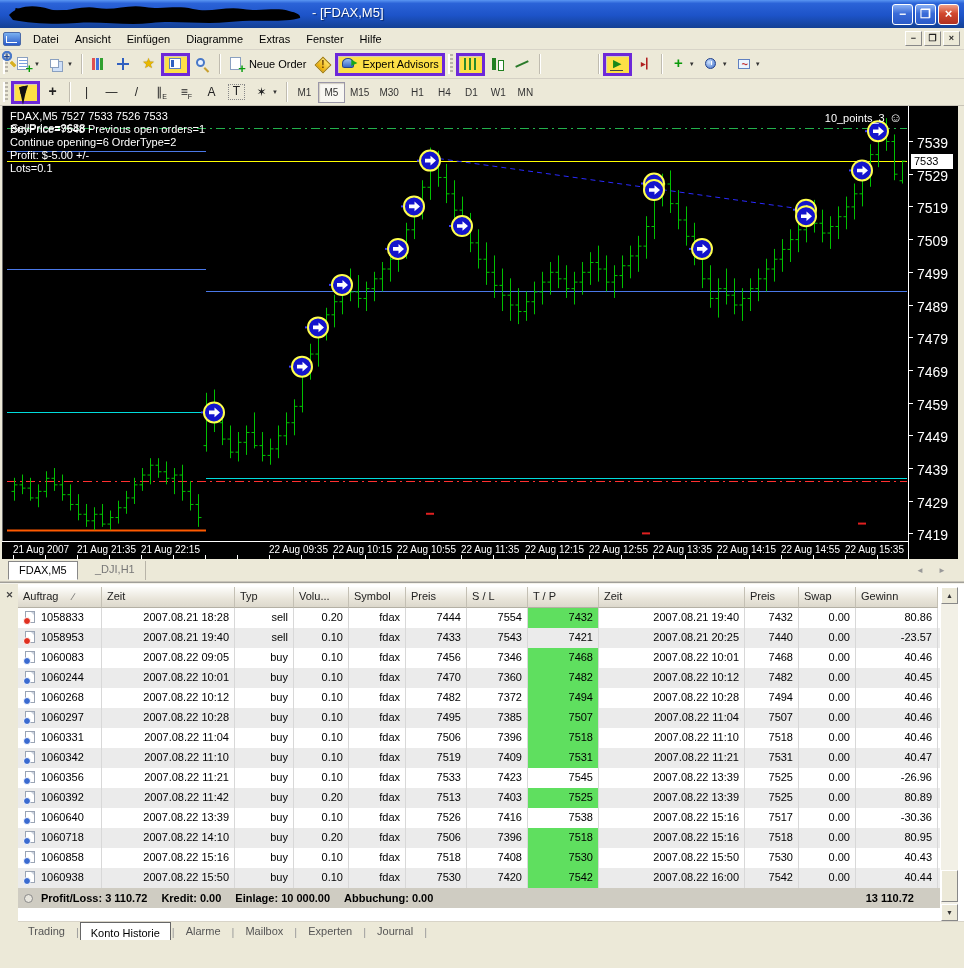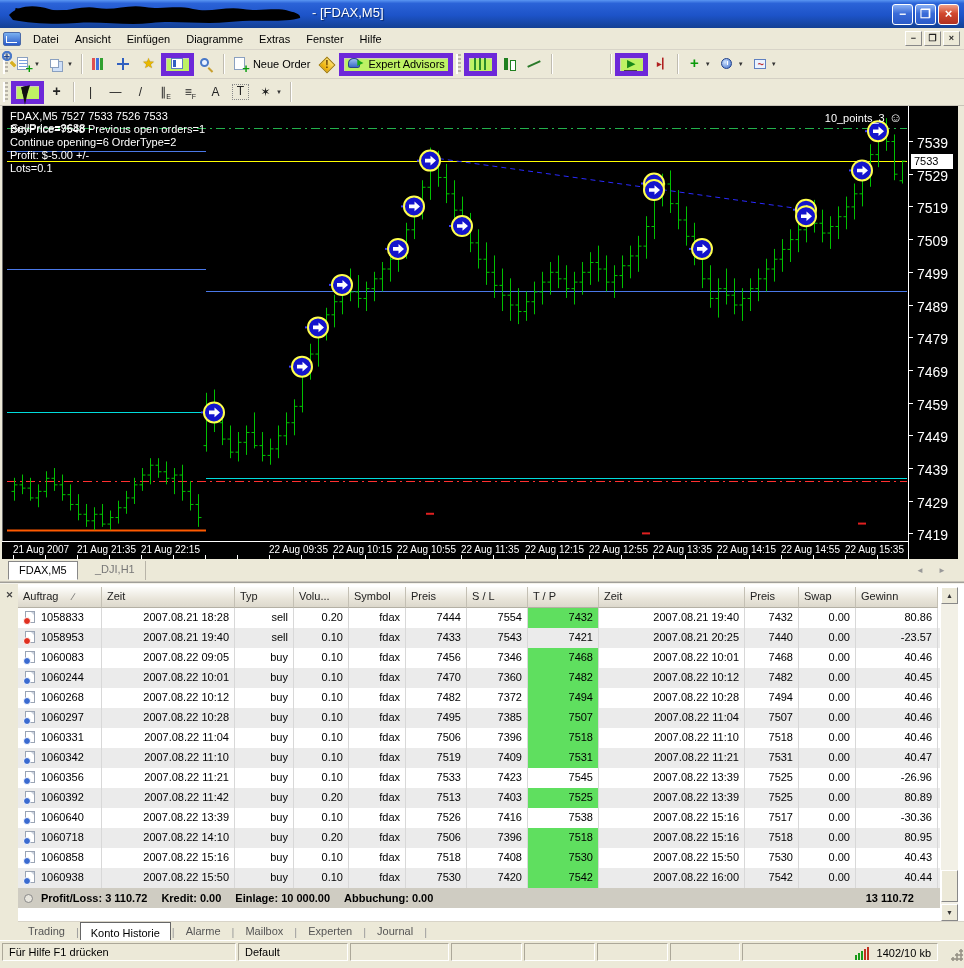--- a/index.html
+++ b/index.html
@@ -36,21 +36,21 @@
   
   .toolbar1 { position:absolute; left:0; top:50px; width:964px; height:29px; background:#ece9d8;
     border-bottom:1px solid #d4d0c4; display:flex; align-items:center; }
   .toolbar2 { position:absolute; left:0; top:79px; width:964px; height:27px; background:#ece9d8;
     border-bottom:1px solid #c8c4b8; display:flex; align-items:center; }
   .grip { width:5px; height:20px; margin:0 3px; border-left:2px solid #fff;
     background:repeating-linear-gradient(180deg,#b8b4a8 0 2px,#ece9d8 2px 4px); }
   .tsep { width:1px; height:20px; background:#c0bcb0; margin:0 4px; box-shadow:1px 0 0 #fff; }
   .tbtn { height:23px; min-width:25px; display:flex; align-items:center; justify-content:center;
     padding:0 3px; border:1px solid transparent; color:#000; }
-  .tbtn.pressed { border:5px solid #6d28d9; background:#bef264; box-shadow:inset 1px 1px 1px #d0ccc0; }
+  .tbtn.pressed { border:3px solid #6d28d9; background:#fde047; box-shadow:inset 1px 1px 1px #d0ccc0; }
   .tbtn .dd { font-size:6px; color:#333; margin-left:2px; }
   .tlabel { margin-left:4px; white-space:nowrap; }
 
   .ic { width:17px; height:16px; display:inline-block; position:relative; text-align:center;
     line-height:16px; font-size:11px; }
   .ic-doc { position:absolute; left:2px; top:1px; width:11px; height:13px; background:#fff;
     border:1px solid #8aa0c0; }
   .ic-plus { position:absolute; right:-1px; bottom:-2px; color:#0a9a0a; font-weight:bold;
     font-size:13px; line-height:10px; text-shadow:0 0 1px #fff; }
   .ic-chartlines { position:absolute; left:4px; top:4px; width:8px; height:7px;
@@ -365,20 +365,31 @@
         <span class="ic glyph">A</span>
       </div>
     <div class="tbtn">
         <span class="ic glyph" style="border:1px dotted #888;line-height:13px;">T</span>
       </div>
     <div class="tbtn">
         <span class="ic glyph">✶</span>
         <span class="dd">▼</span>
       </div>
     <div class="tsep"></div>
+    <span id="tf-buttons" style="display:flex;">
+        <div class="tf-btn">M1</div>
+        <div class="tf-btn pressed">M5</div>
+        <div class="tf-btn">M15</div>
+        <div class="tf-btn">M30</div>
+        <div class="tf-btn">H1</div>
+        <div class="tf-btn">H4</div>
+        <div class="tf-btn">D1</div>
+        <div class="tf-btn">W1</div>
+        <div class="tf-btn">MN</div>
+      </span>
   </div>
 
   <div class="plot">
     <svg id="chart-svg" width="906" height="435">
         <line x1="4" y1="22.5" x2="904" y2="22.5" stroke="#22b14c" stroke-width="1" stroke-dasharray="9 4 2 4"></line>
         <line x1="4" y1="55.5" x2="904" y2="55.5" stroke="#ffff00" stroke-width="1"></line>
         <line x1="4" y1="45.5" x2="203" y2="45.5" stroke="#4a78e8" stroke-width="1"></line>
         <line x1="4" y1="163.5" x2="203" y2="163.5" stroke="#4a78e8" stroke-width="1"></line>
         <line x1="4" y1="306.5" x2="203" y2="306.5" stroke="#00dcdc" stroke-width="1"></line>
         <line x1="203" y1="185.5" x2="904" y2="185.5" stroke="#4a78e8" stroke-width="1"></line>
@@ -1131,34 +1142,14 @@
         <span class="ttab-sep">|</span>
         <div class="ttab">Mailbox</div>
         <span class="ttab-sep">|</span>
         <div class="ttab">Experten</div>
         <span class="ttab-sep">|</span>
         <div class="ttab">Journal</div>
         <span class="ttab-sep">|</span>
       </div>
   </div>
 
-  <div class="statusbar">
-    <div class="scell" style="width:234px;">Für Hilfe F1 drücken</div>
-    <div class="scell" style="width:110px;">Default</div>
-    <div class="scell" style="width:99px;"></div>
-    <div class="scell" style="width:71px;"></div>
-    <div class="scell" style="width:71px;"></div>
-    <div class="scell" style="width:71px;"></div>
-    <div class="scell" style="width:70px;"></div>
-    <div class="scell kbcell" style="width:196px;">
-      <span class="netbars">
-        <i style="height:5px;background:#1a9a1a;"></i>
-          <i style="height:7px;background:#1a9a1a;"></i>
-          <i style="height:9px;background:#1a9a1a;"></i>
-          <i style="height:11px;background:#c03020;"></i>
-          <i style="height:13px;background:#c03020;"></i>
-      </span>
-      <span>1402/10 kb</span>
-    </div>
-    <div class="grip-corner"></div>
-  </div>
   <div class="bottomstrip"></div>
 </div>
 
 </body></html>

